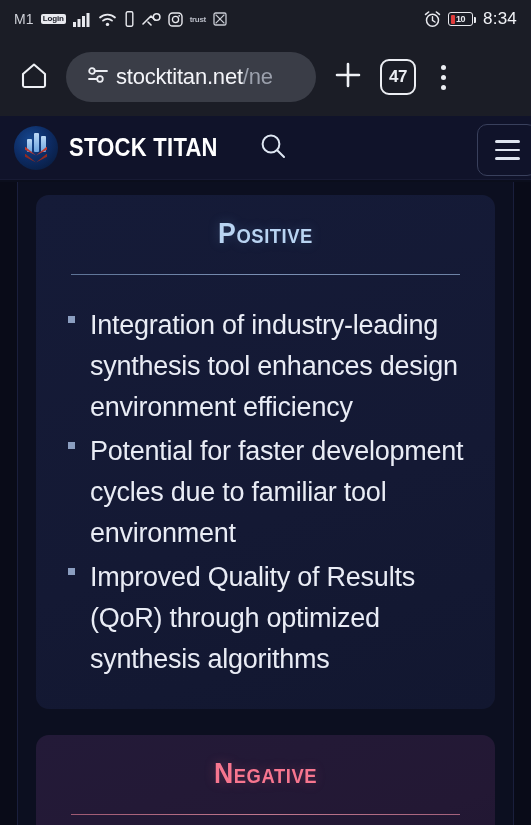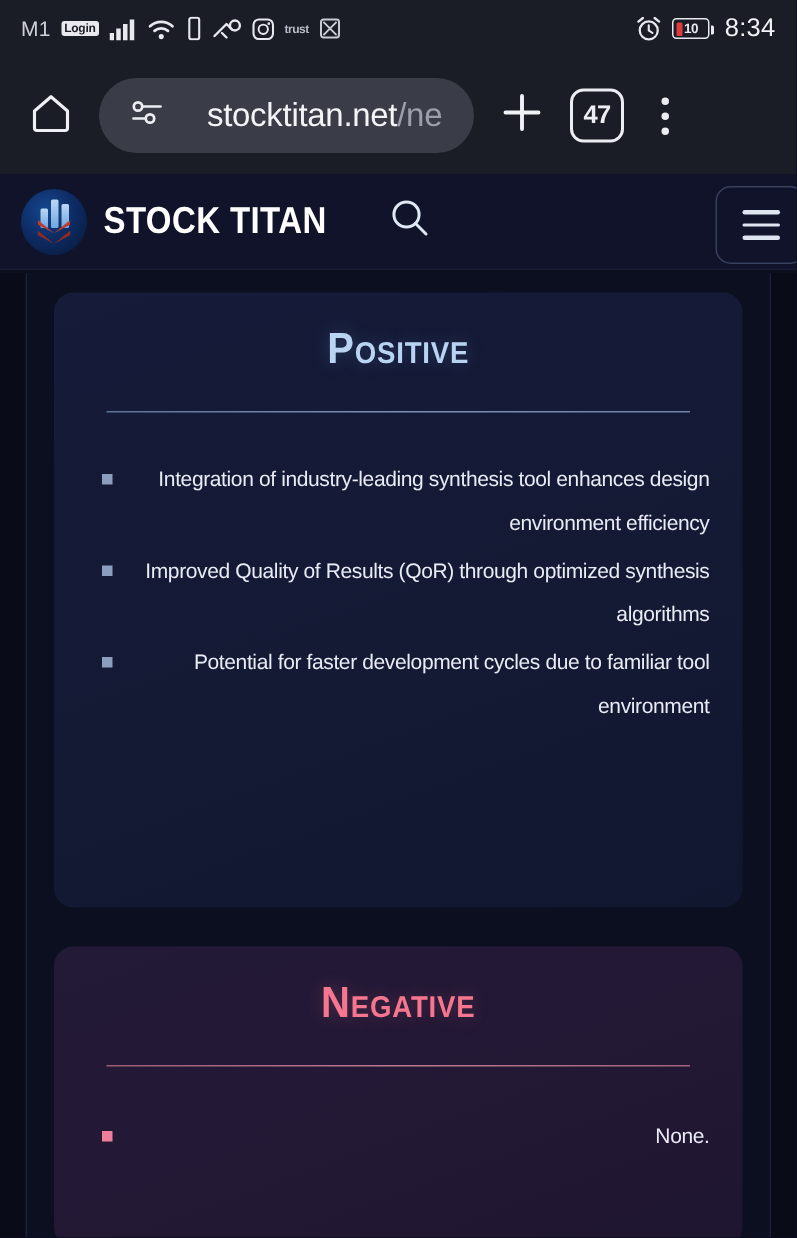--- a/index.html
+++ b/index.html
@@ -46,21 +46,21 @@
   .clock { font-size: 17px; color: #f2f3f7; margin-left: 3px; letter-spacing: .2px; }
 
   
   .browser-bar {
     height: 78px; background: #1b1d26;
     display: flex; align-items: center; padding: 0 14px; gap: 12px;
   }
   .home-btn { width: 40px; height: 40px; display:flex; align-items:center; justify-content:center; }
   .url-pill {
     flex: 1; height: 50px; background: #3a3d47; border-radius: 25px;
-    display: flex; align-items: center; gap: 28px; padding: 0 20px;
+    display: flex; align-items: center; gap: 6px; padding: 0 20px;
     overflow: hidden; max-width: 250px;
   }
   .url-text {
     font-size: 22px; color: #f3f4f8; white-space: nowrap;
     overflow: hidden; letter-spacing: -.2px;
   }
   .url-text .path { color: #9ba0ac; }
   .plus-btn { width: 40px; height: 40px; display:flex; align-items:center; justify-content:center; }
   .tabs-btn {
     width: 36px; height: 36px; border: 2.4px solid #eceef3; border-radius: 9px;
@@ -146,21 +146,21 @@
   }
   .card.positive .card-title { color: #b9d4f2; text-shadow: 0 0 12px rgba(120,170,230,.25); }
   .card.negative .card-title { color: #f7768f; text-shadow: 0 0 12px rgba(240,110,140,.25); }
   .divider { height: 1px; margin: 24px 35px 0; }
   .card.positive .divider { background: linear-gradient(90deg, #5d7396, #7b90b4 50%, #6d82a5); }
   .card.negative .divider { background: linear-gradient(90deg, #9e5a73, #c0788e 50%, #a4627c); }
 
   ul.bullets { list-style: none; margin: 30px 22px 0 32px; }
   ul.bullets li {
     position: relative; padding-left: 22px; margin-bottom: 3px;
-    font-size: 14px; line-height: 29px; color: #e9ecf5; letter-spacing: -.25px; text-align: right;
+    font-size: 27px; line-height: 41px; color: #e9ecf5; letter-spacing: -.25px;
   }
   ul.bullets li::before {
     content: ""; position: absolute; left: 0; top: 11px;
     width: 7px; height: 7px;
   }
   .card.positive ul.bullets li::before { background: #8b9ec0; }
   .card.negative ul.bullets li::before { background: #ef7f9c; }
   .card.negative ul.bullets { margin-top: 32px; }
 </style>
 </head>
@@ -297,22 +297,22 @@
   </div>
 
   <div class="page">
     <div class="content">
 
       <div class="card positive">
         <div class="card-title">Positive</div>
         <div class="divider"></div>
         <ul class="bullets">
           <li>Integration of industry-leading synthesis tool enhances design environment efficiency</li>
+          <li>Potential for faster development cycles due to familiar tool environment</li>
           <li>Improved Quality of Results (QoR) through optimized synthesis algorithms</li>
-          <li>Potential for faster development cycles due to familiar tool environment</li>
         </ul>
       </div>
 
       <div class="card negative">
         <div class="card-title">Negative</div>
         <div class="divider"></div>
         <ul class="bullets">
           <li>None.</li>
         </ul>
       </div>

